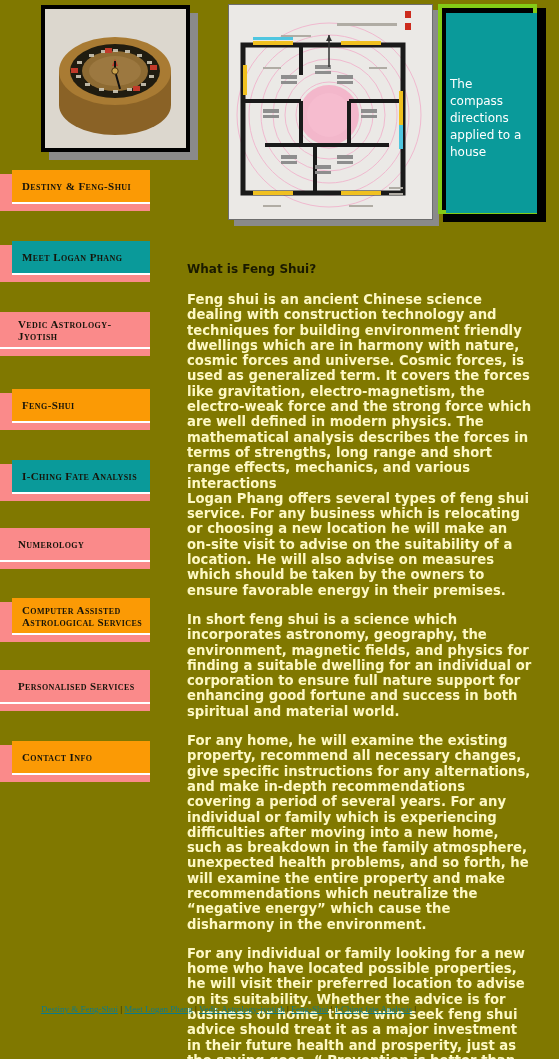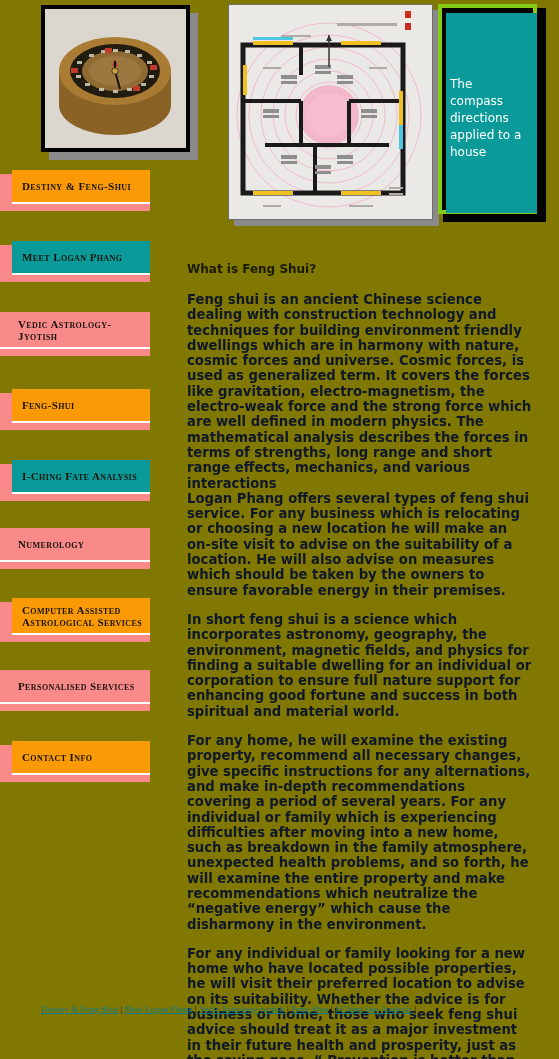--- a/index.html
+++ b/index.html
@@ -51,21 +51,21 @@
     font-variant:small-caps;text-transform:capitalize;
     line-height:12px;
   }
   .navbtn.full .shadow{left:0;width:150px;}
   .navbtn.full .face{left:0;width:150px;padding-left:18px;}
 
   
   #main-col{position:absolute;left:187px;top:262px;width:345px;}
   #main-heading{font-family:"DejaVu Sans",sans-serif;font-weight:bold;color:#1a1a00;
     font-size:12px;margin:0 0 16px 0;}
-  .para{font-family:"DejaVu Sans",sans-serif;font-weight:bold;color:#0f172a;
+  .para{font-family:"DejaVu Sans",sans-serif;font-weight:bold;color:#fef9c3;
     font-size:13.2px;line-height:15.3px;margin:0 0 14px 0;}
   .para.tight{margin-bottom:0;}
 
   
   #footer{position:absolute;left:0;top:1003px;width:457px;text-align:center;
     font-family:"Liberation Serif",serif;font-size:9px;line-height:13px;color:#0a6a7a;}
   #footer a{color:#0d7a8a;text-decoration:underline;}
   #footer .sep{color:#1a1a00;text-decoration:none;}
 </style>
 </head>

